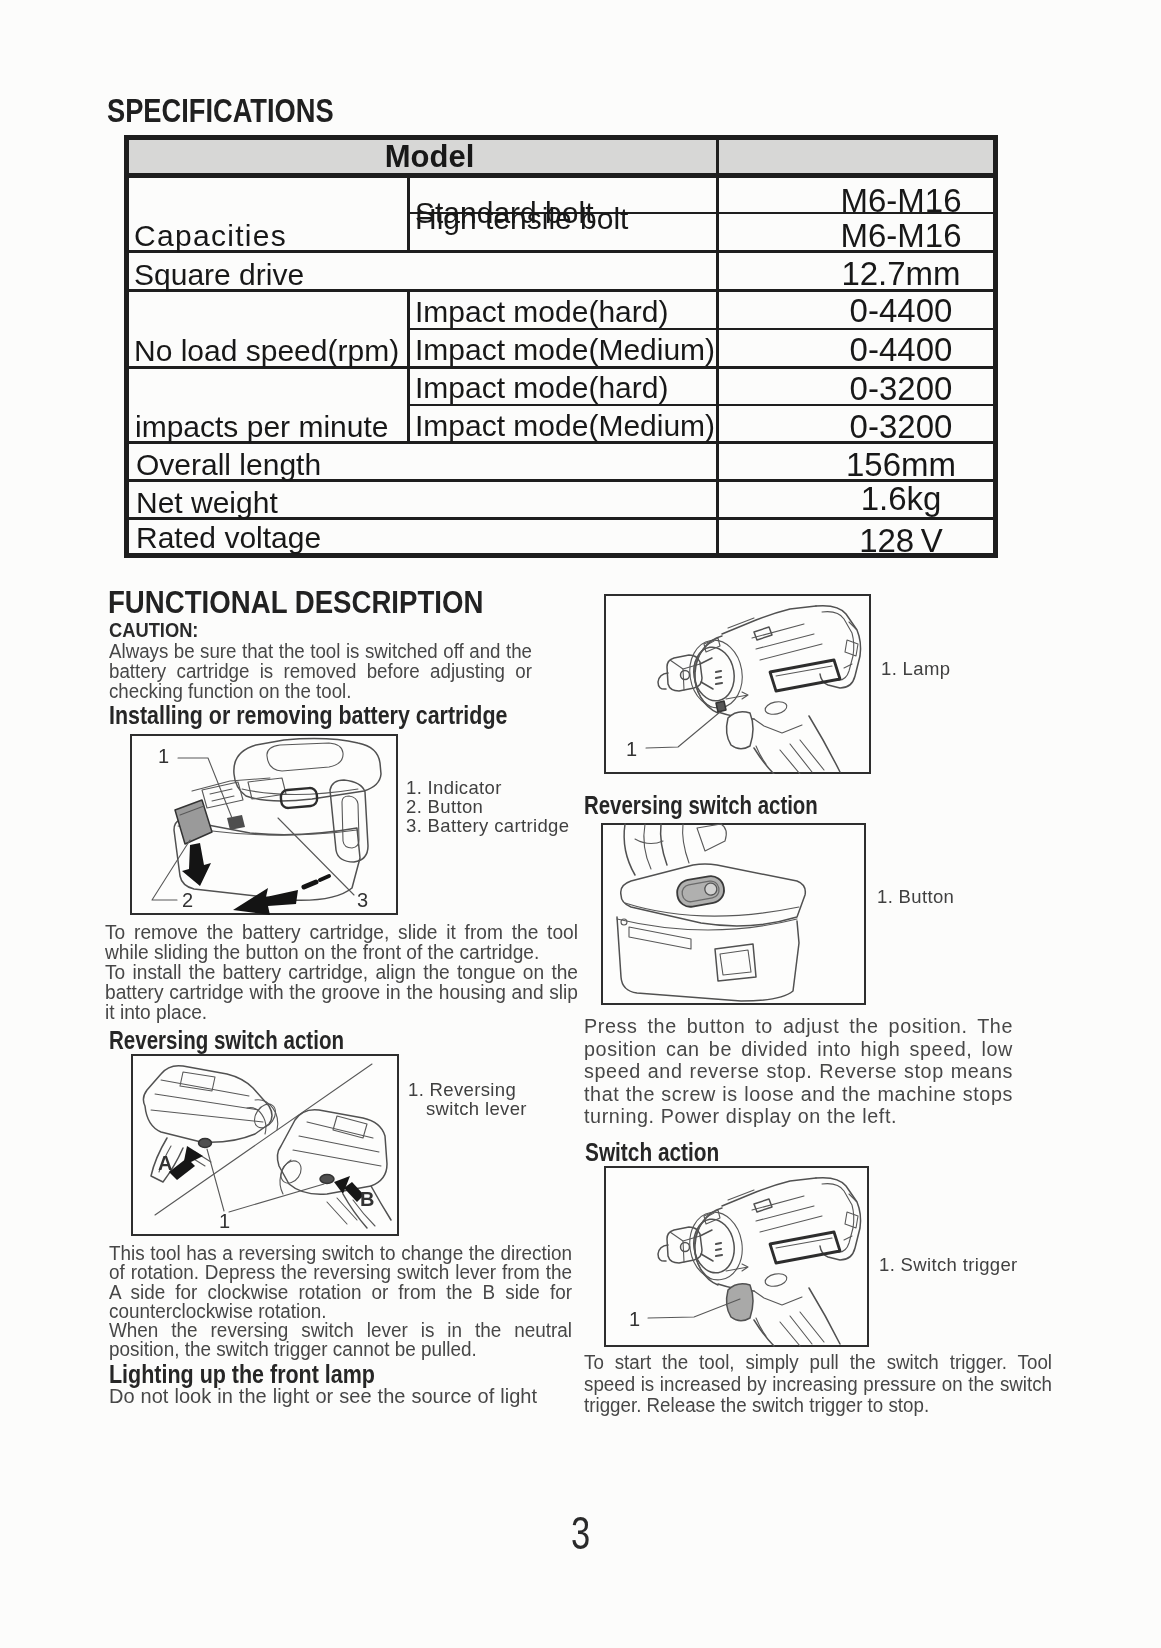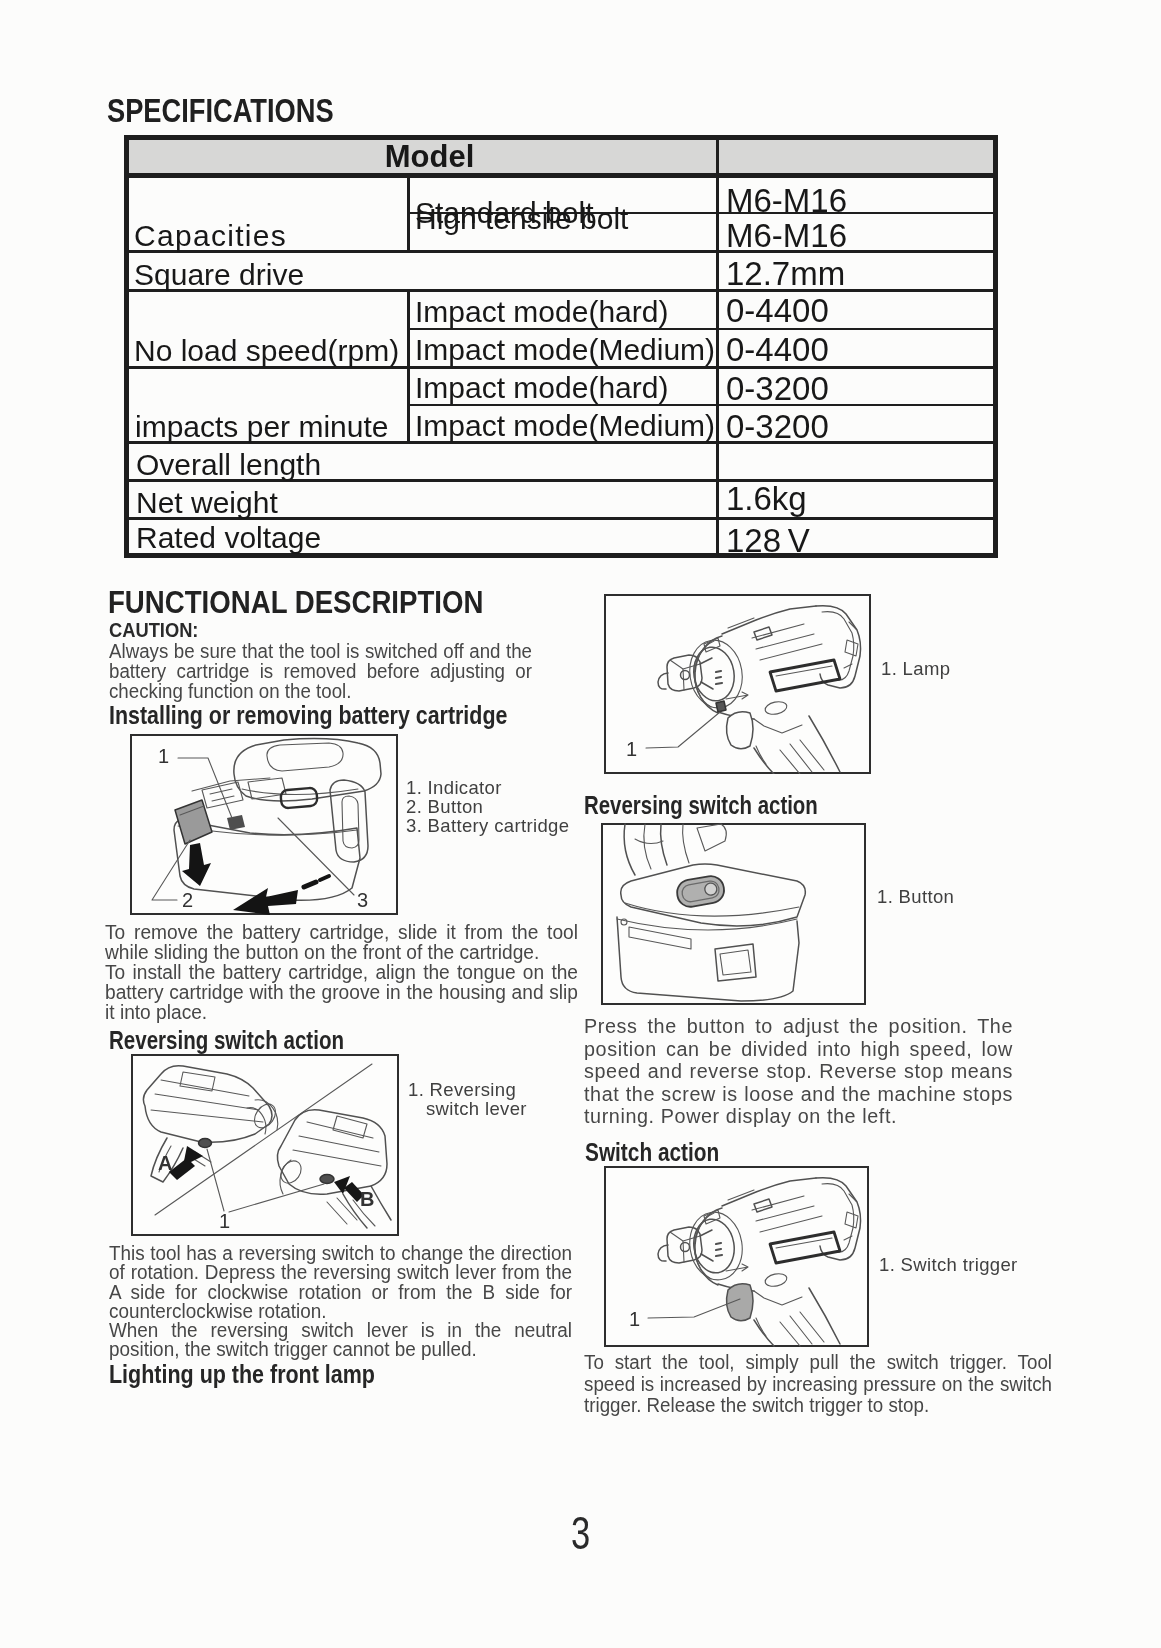--- a/index.html
+++ b/index.html
@@ -3,21 +3,21 @@
 <meta charset="utf-8">
 <style>
 html,body{margin:0;padding:0}
 body{width:1161px;height:1648px;position:relative;background:#fcfcfb;
      font-family:"Liberation Sans",sans-serif;color:#333;overflow:hidden}
 .abs{position:absolute}
 .b{font-weight:bold}
 .ln{position:absolute;background:#1e1e1e}
 .j{text-align:justify;text-align-last:justify}
 .cell{position:absolute;font-size:30px;line-height:36px;color:#181818;white-space:nowrap}
-.val{position:absolute;font-size:33px;line-height:36px;color:#181818;text-align:left;width:274px;left:726px}
+.val{position:absolute;font-size:33px;line-height:36px;color:#181818;text-align:center;width:274px;left:764px}
 .head2{position:absolute;font-weight:bold;color:#262626;font-size:25px;line-height:25px;
        transform-origin:left top;white-space:nowrap}
 .para{position:absolute;color:#474747;transform-origin:left top}
 .para div{height:var(--lh)}
 .lbl{position:absolute;font-size:18.5px;line-height:19.2px;color:#404040;letter-spacing:0.35px}
 .figbox{position:absolute;border:2px solid #2e2e2e;background:#fdfdfc}
 .fs{position:absolute;left:-2px;top:-2px}
 .sk{stroke:#515151;fill:none;stroke-width:1.5;stroke-linejoin:round;stroke-linecap:round}
 .sk2{stroke:#585858;fill:none;stroke-width:1.1;stroke-linejoin:round;stroke-linecap:round}
 .dg{font-family:"Liberation Sans",sans-serif;font-size:20px;fill:#333}
@@ -69,20 +69,21 @@
   <div class="cell" style="left:415px;top:370px">Impact mode(hard)</div>
   <div class="cell" style="left:415px;top:408px">Impact mode(Medium)</div>
 
   <div class="val" style="top:183px">M6-M16</div>
   <div class="val" style="top:218px">M6-M16</div>
   <div class="val" style="top:256px">12.7mm</div>
   <div class="val" style="top:293px">0-4400</div>
   <div class="val" style="top:332px">0-4400</div>
   <div class="val" style="top:371px">0-3200</div>
   <div class="val" style="top:409px">0-3200</div>
+  <div class="val" style="top:447px">156mm</div>
   <div class="val" style="top:481px">1.6kg</div>
   <div class="val" style="top:523px">128 V</div>
 </div>
 
 <div class="abs b" id="fdesc" style="left:108px;top:587px;font-size:31px;line-height:31px;color:#222;transform:scaleX(0.891);transform-origin:left top;white-space:nowrap">FUNCTIONAL DESCRIPTION</div>
 <div class="abs b" style="left:109px;top:620px;font-size:20px;line-height:20px;color:#2a2a2a;transform:scaleX(0.915);transform-origin:left top">CAUTION:</div>
 
 <div class="para" id="p1" style="left:109px;top:640px;width:452px;font-size:20px;--lh:20.1px;transform:scaleX(0.9358)">
   <div class="j">Always be sure that the tool is switched off and the</div>
   <div class="j">battery cartridge is removed before adjusting or</div>
@@ -194,20 +195,21 @@
   <div class="j">of rotation. Depress the reversing switch lever from the</div>
   <div class="j">A side for clockwise rotation or from the B side for</div>
   <div>counterclockwise rotation.</div>
   <div class="j">When the reversing switch lever is in the neutral</div>
   <div>position, the switch trigger cannot be pulled.</div>
 </div>
 
 <div class="head2" id="h3" style="left:109px;top:1362px;transform:scaleX(0.8589)">Lighting up the front lamp</div>
 
 <div class="para" id="p4" style="left:109px;top:1385px;width:428px;font-size:20px;--lh:19.3px">
+  <div class="j">Do not look in the light or see the source of light</div>
 </div>
 
 <div class="figbox" id="f3" style="left:604px;top:594px;width:263px;height:176px">
 <svg class="fs" width="267" height="180" viewBox="0 0 267 180">
   <g class="sk">
 
     <path d="M63,73 Q63,66 70,64 L85,61 Q93,61 96,68 L98,84 Q98,92 90,94 L75,97 Q66,97 64,90 Z"></path>
     <path d="M66,66 L79,75 L96,70" class="sk2"></path>
     <circle cx="81" cy="81" r="4.5"></circle>
     <path d="M64,79 Q55,80 54,88 Q54,96 62,95"></path>

